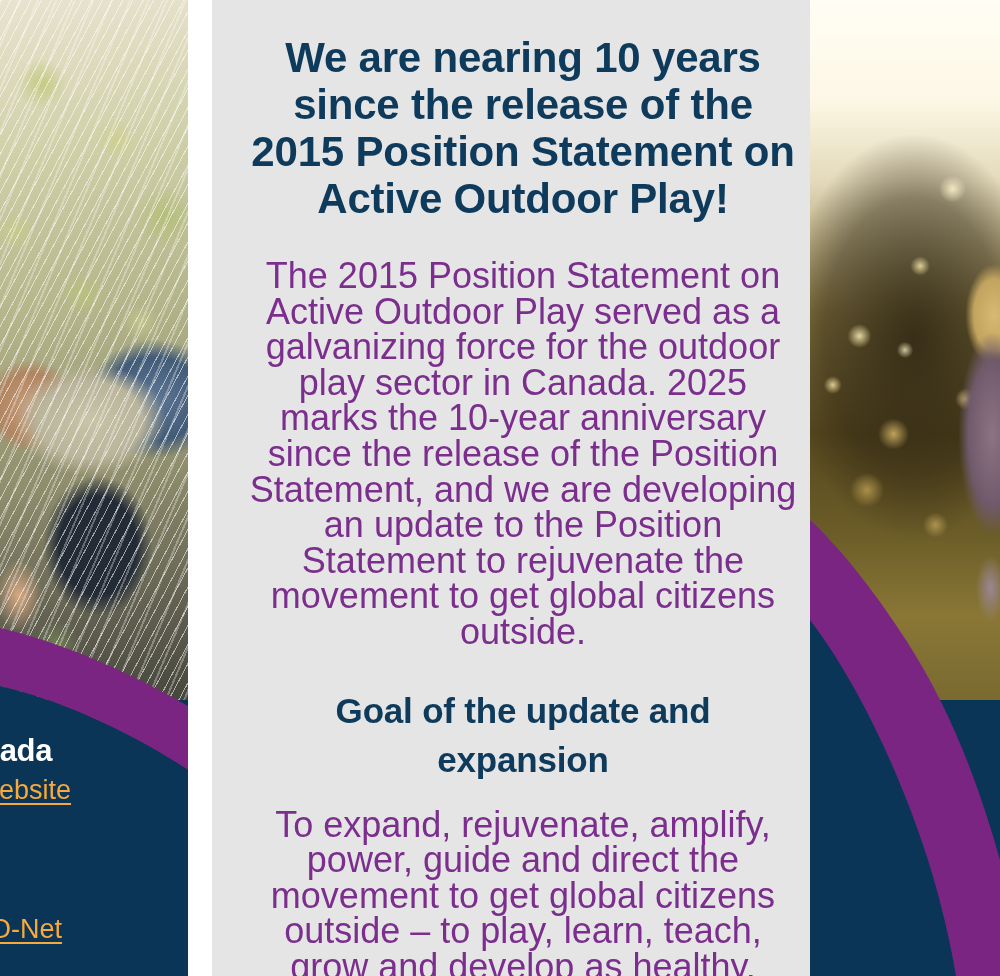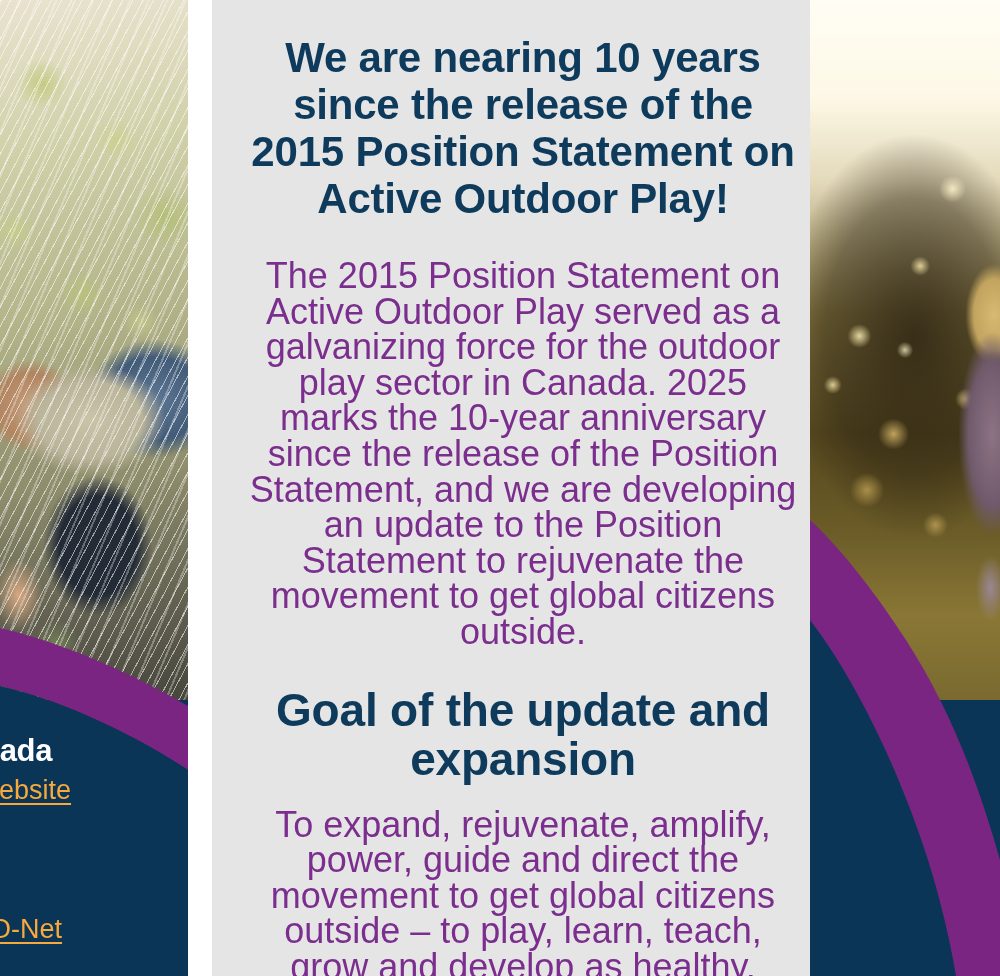--- a/index.html
+++ b/index.html
@@ -129,21 +129,21 @@
     color: #0E3A5C;
     font-weight: 800;
     letter-spacing: -0.2px;
   }
   h1.headline {
     font-size: 42px;
     line-height: 47px;
     padding: 0 6px;
   }
   h2.subhead {
-    font-size: 46px;
+    font-size: 35px;
     line-height: 49px;
     margin-top: 36px;
     padding: 0 30px;
   }
   p.body-copy {
     margin: 0;
     text-align: center;
     color: #7B2E8E;
     font-size: 36px;
     line-height: 35.6px;

